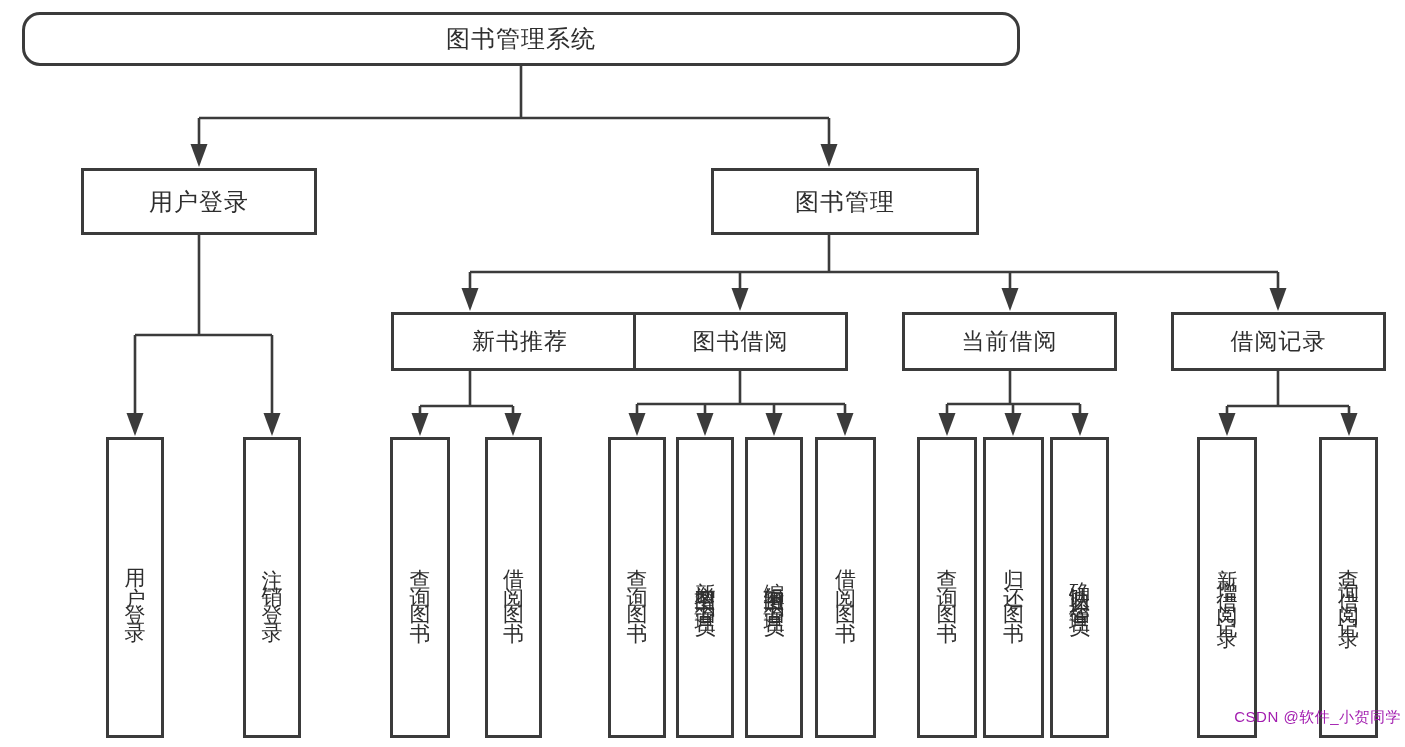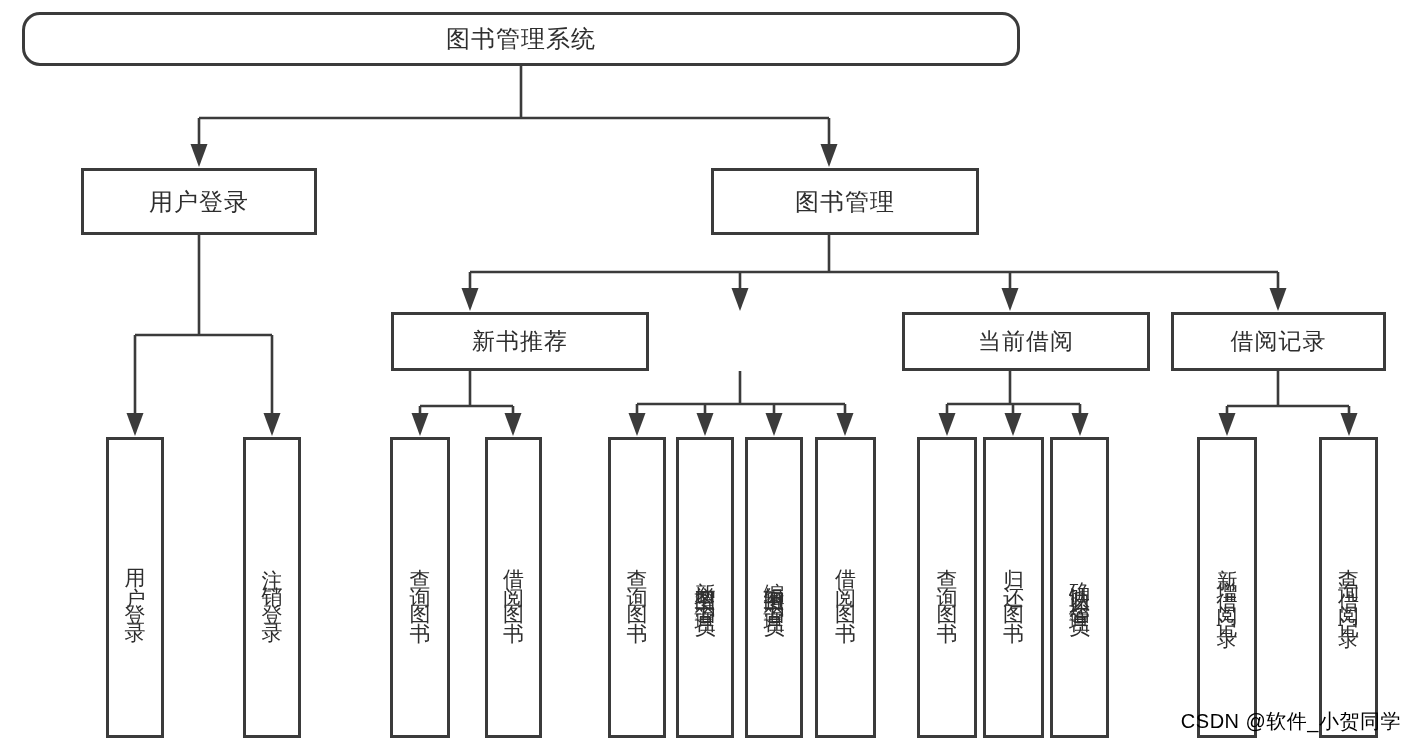--- a/index.html
+++ b/index.html
@@ -20,21 +20,21 @@
     font-size:21px; color:#2e2e2e; white-space:nowrap;
   }
   .leaf-4 .v-label { letter-spacing:18px; }
   .leaf-6 .v-label { letter-spacing:12px; }
   .leaf-9 .v-label { letter-spacing:5px; }
   .connectors { position:absolute; left:0; top:0; pointer-events:none; }
   .connectors path { stroke:#3b3b3b; stroke-width:2.6; fill:none; }
   .connectors polygon { fill:#3b3b3b; stroke:none; }
   .watermark {
     position:absolute; top:708px; right:4px;
-    font-size:20px; color:#000000; letter-spacing:0.5px;
+    font-size:15px; color:#a21caf; letter-spacing:0.5px;
     white-space:nowrap; z-index:5;
   }
 </style>
 </head>
 <body>
 
 <div class="canvas">
 
   <svg class="connectors" width="1405" height="747" viewBox="0 0 1405 747">
 
@@ -93,21 +93,24 @@
   <div class="box" style="left:81px; top:168px; width:236px; height:67px;">
     <span class="h-label">用户登录</span>
   </div>
   <div class="box" style="left:711px; top:168px; width:268px; height:67px;">
     <span class="h-label">图书管理</span>
   </div>
 
   <div class="box lvl3" style="left:363px; top:312px; width:258px; height:59px;margin-left:28px;">
     <span class="h-label">新书推荐</span>
   </div>
-  <div class="box lvl3" style="left:902px; top:312px; width:248px; height:59px;">
+  <div class="box lvl3" style="left:633px; top:312px; width:215px; height:59px;">
+    <span class="h-label">图书借阅</span>
+  </div>
+  <div class="box lvl3" style="left:902px; top:312px; width:215px; height:59px;">
     <span class="h-label">当前借阅</span>
   </div>
   <div class="box lvl3" style="left:1171px; top:312px; width:215px; height:59px;align-items:center;">
     <span class="h-label">借阅记录</span>
   </div>
 
   <div class="box leaf-4" style="left:106px; top:437px; width:58px; height:301px;">
     <span class="v-label">用户登录</span>
   </div>
   <div class="box leaf-4" style="left:243px; top:437px; width:58px; height:301px;">

